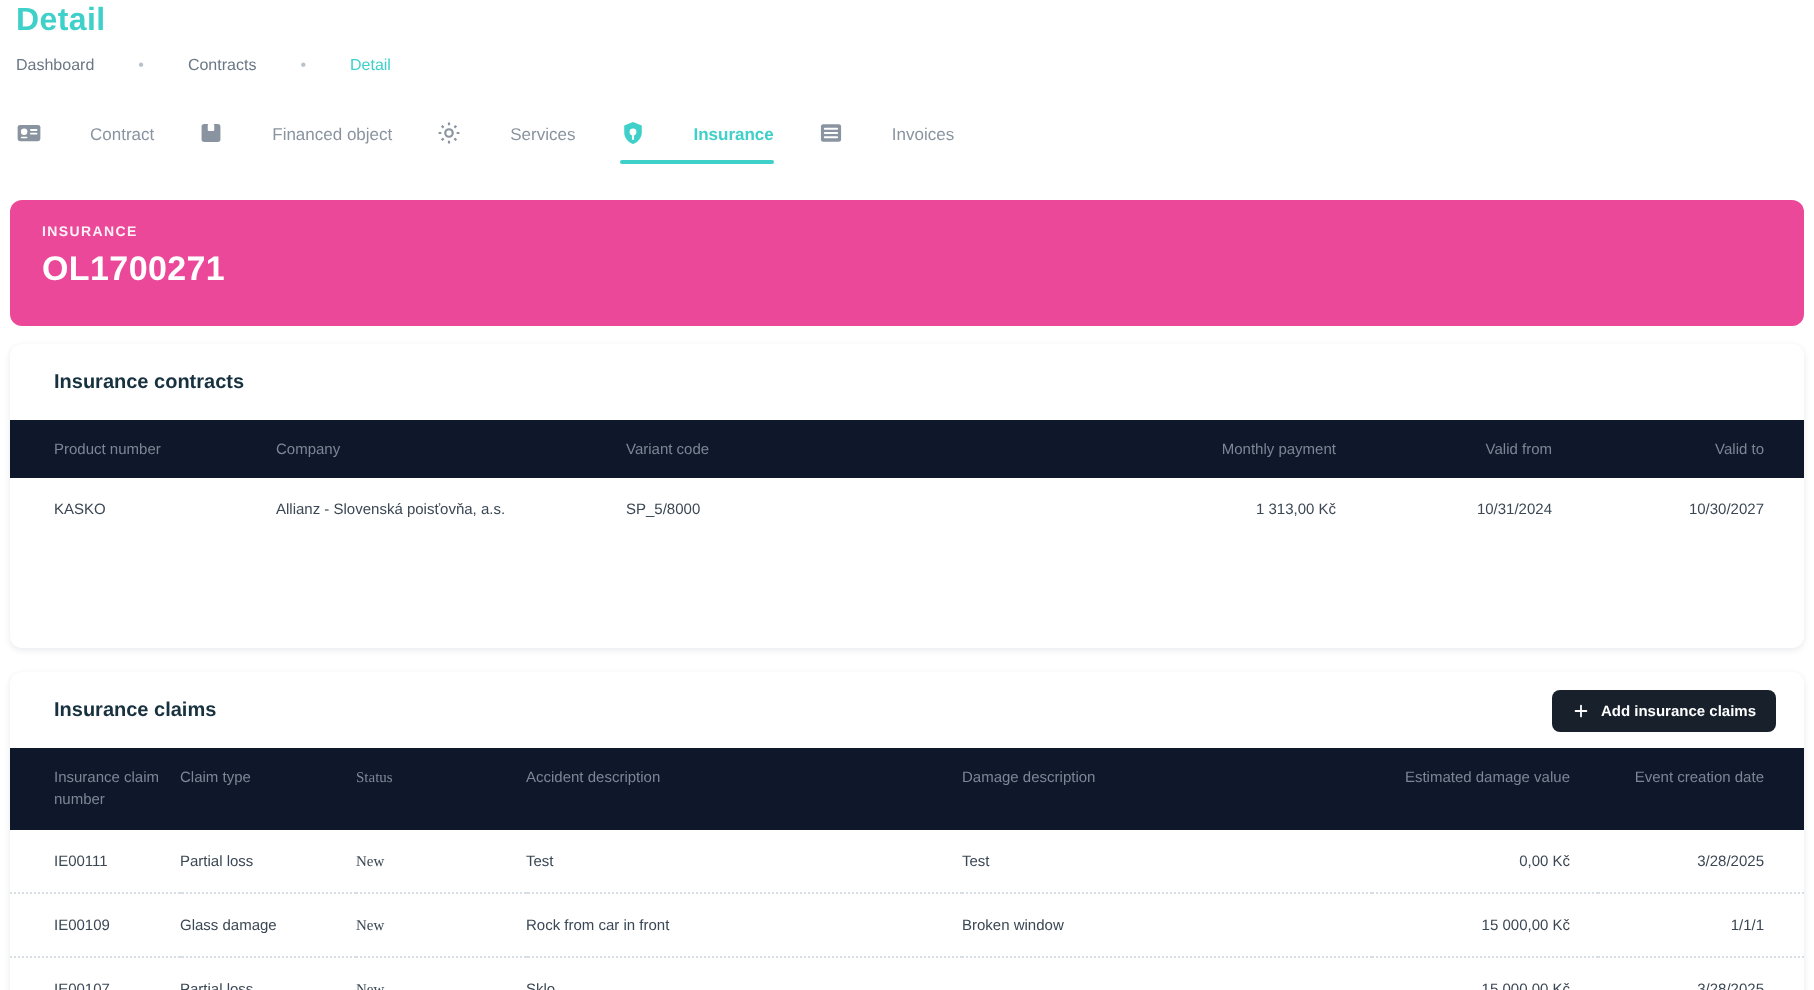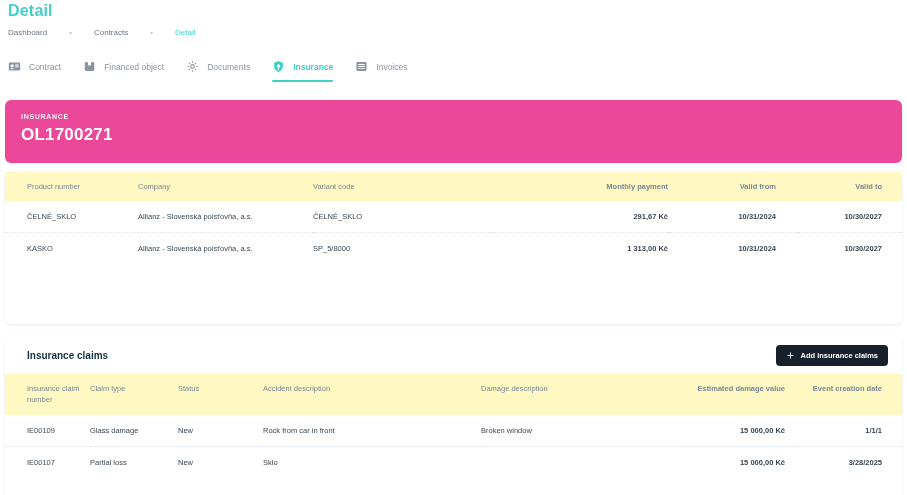--- a/index.html
+++ b/index.html
@@ -30,21 +30,21 @@
   .crumb { color: #6b7785; }
   .crumb.active { color: #3FD0C9; }
   .crumb-sep { color: #b9c2cc; font-size: 8px; line-height: 1; }
 
   
   .tabs {
     position: absolute; left: 8px; top: 60px;
     display: flex; align-items: flex-start; gap: 0;
   }
   .tab {
-    display: flex; align-items: center; gap: 8px;
+    display: flex; align-items: center; gap: 24px;
     padding: 0 22px 9px 0;
     font-size: 8.5px; color: #8a94a0;
     position: relative;
     white-space: nowrap;
   }
   .tab .tab-label { color: #8a94a0; }
   .tab.active .tab-label { color: #3FD0C9; font-weight: bold; }
   .tab.active .tab-underline {
     position: absolute; left: 0; right: 22px; bottom: 0;
     height: 2px; background: #3FD0C9; border-radius: 2px;
@@ -94,48 +94,48 @@
     border: none; border-radius: 4px;
     padding: 6px 10px;
     font-size: 7.5px; font-weight: bold;
     font-family: "Liberation Sans", sans-serif;
     cursor: pointer; white-space: nowrap;
   }
   .plus-icon { width: 9px; height: 9px; display: block; }
 
   
   table { width: 100%; border-collapse: collapse; table-layout: fixed; }
-  thead tr { background: #fef9c3; }
+  thead tr { background: #0f172a; }
   th {
     font-size: 7.5px; font-weight: normal; color: #7b8794;
     text-align: left; padding: 9px 0 9px 0; vertical-align: top;
     line-height: 1.5;
   }
   td {
     font-size: 7.5px; color: #3b4754;
     text-align: left; padding: 11px 0;
     border-bottom: 1px dotted #d8dee4;
     white-space: nowrap; overflow: hidden; text-overflow: ellipsis;
   }
   tbody tr:last-child td { border-bottom: none; }
-  .num { text-align: right; font-weight: bold; }
+  .num { text-align: right; }
   th.num { text-align: right; }
 
   
   .t-contracts th:nth-child(1), .t-contracts td:nth-child(1) { width: 133px; padding-left: 22px; }
   .t-contracts th:nth-child(2), .t-contracts td:nth-child(2) { width: 175px; }
   .t-contracts th:nth-child(3), .t-contracts td:nth-child(3) { width: 180px; }
   .t-contracts th:nth-child(4), .t-contracts td:nth-child(4) { width: 175px; }
   .t-contracts th:nth-child(5), .t-contracts td:nth-child(5) { width: 130px; padding-right: 22px; }
   .t-contracts th:nth-child(6), .t-contracts td:nth-child(6) { width: 104px; padding-right: 20px; }
 
   
   .t-claims th:nth-child(1), .t-claims td:nth-child(1) { width: 85px; padding-left: 22px; }
   .t-claims th:nth-child(2), .t-claims td:nth-child(2) { width: 88px; }
-  .t-claims th:nth-child(3), .t-claims td:nth-child(3) { width: 85px; }
+  .t-claims th:nth-child(3), .t-claims td:nth-child(3) { width: 85px; font-family: Liberation Serif, serif; }
   .t-claims th:nth-child(4), .t-claims td:nth-child(4) { width: 218px; }
   .t-claims th:nth-child(5), .t-claims td:nth-child(5) { width: 205px; }
   .t-claims th:nth-child(6), .t-claims td:nth-child(6) { width: 113px; padding-right: 14px; }
   .t-claims th:nth-child(7), .t-claims td:nth-child(7) { width: 103px; padding-right: 20px; }
   .t-claims th:nth-child(1) { white-space: normal; }
   .t-claims th:nth-child(6) { white-space: normal; }
 </style>
 </head>
 <body>
 
@@ -173,21 +173,21 @@
         </span>
         <span class="tab-label">Financed object</span>
       </div>
       <div class="tab">
         <span class="tab-icon">
           <svg viewBox="0 0 16 16" fill="none" stroke="currentColor" stroke-width="1.35">
             <circle cx="8" cy="8" r="2.3"></circle>
             <path d="M8 1.6v1.7M8 12.7v1.7M1.6 8h1.7M12.7 8h1.7M3.5 3.5l1.2 1.2M11.3 11.3l1.2 1.2M12.5 3.5l-1.2 1.2M4.7 11.3l-1.2 1.2"></path>
           </svg>
         </span>
-        <span class="tab-label">Documents</span>
+        <span class="tab-label">Services</span>
       </div>
       <div class="tab active">
         <span class="tab-icon">
           <svg viewBox="0 0 16 16" fill="currentColor">
             <path d="M8 1.3 2.6 3.4v4.3c0 3.2 2.3 6 5.4 7 3.1-1 5.4-3.8 5.4-7V3.4L8 1.3z"></path>
             <circle cx="8" cy="7.4" r="2.1" fill="#fff"></circle>
             <path d="M8 9.1v2.6" stroke="#fff" stroke-width="1.3" stroke-linecap="round"></path>
           </svg>
         </span>
         <span class="tab-label">Insurance</span>
@@ -205,40 +205,35 @@
         <span class="tab-label">Invoices</span>
       </div>
     </div>
 
   <div class="banner">
     <div class="banner-kicker">INSURANCE</div>
     <div class="banner-value">OL1700271</div>
   </div>
 
   <div class="card" id="card-contracts">
+    <div class="card-head">
+      <div class="card-title">Insurance contracts</div>
+    </div>
     <table class="t-contracts">
       <thead>
         <tr id="contracts-head">
             <th>Product number</th>
             <th>Company</th>
             <th>Variant code</th>
             <th class="num">Monthly payment</th>
             <th class="num">Valid from</th>
             <th class="num">Valid to</th>
           </tr>
       </thead>
       <tbody id="contracts-body">
-          <tr>
-            <td>ČELNÉ_SKLO</td>
-            <td>Allianz - Slovenská poisťovňa, a.s.</td>
-            <td>ČELNÉ_SKLO</td>
-            <td class="num">291,67 Kč</td>
-            <td class="num">10/31/2024</td>
-            <td class="num">10/30/2027</td>
-          </tr>
           <tr>
             <td>KASKO</td>
             <td>Allianz - Slovenská poisťovňa, a.s.</td>
             <td>SP_5/8000</td>
             <td class="num">1 313,00 Kč</td>
             <td class="num">10/31/2024</td>
             <td class="num">10/30/2027</td>
           </tr>
         </tbody>
     </table>
@@ -263,20 +258,29 @@
             <th>Claim type</th>
             <th>Status</th>
             <th>Accident description</th>
             <th>Damage description</th>
             <th class="num">Estimated damage value</th>
             <th class="num">Event creation date</th>
           </tr>
       </thead>
       <tbody id="claims-body">
           <tr>
+            <td>IE00111</td>
+            <td>Partial loss</td>
+            <td>New</td>
+            <td>Test</td>
+            <td>Test</td>
+            <td class="num">0,00 Kč</td>
+            <td class="num">3/28/2025</td>
+          </tr>
+          <tr>
             <td>IE00109</td>
             <td>Glass damage</td>
             <td>New</td>
             <td>Rock from car in front</td>
             <td>Broken window</td>
             <td class="num">15 000,00 Kč</td>
             <td class="num">1/1/1</td>
           </tr>
           <tr>
             <td>IE00107</td>

